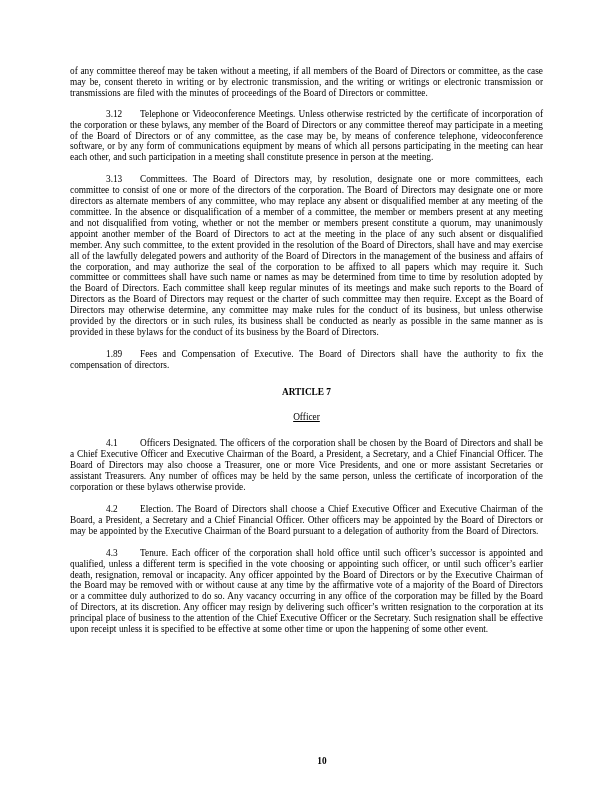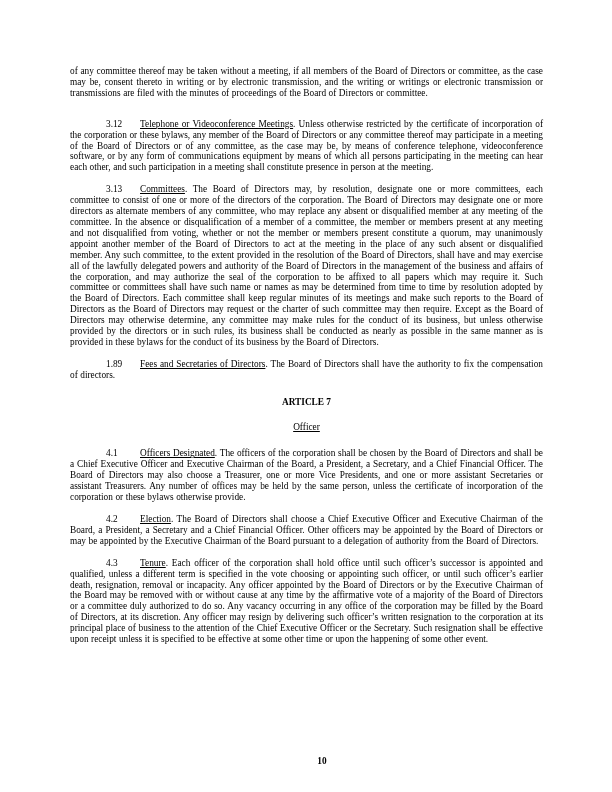--- a/index.html
+++ b/index.html
@@ -18,28 +18,28 @@
     padding: 66px 69px 0 70px;
     box-sizing: border-box;
   }
   p.para {
     margin: 0 0 11px 0;
     font-size: 9.3px;
     line-height: 10.9px;
     text-align: justify;
     word-spacing: 0.2px;
   }
-  p.intro { margin-bottom: 20px; }
+  p.intro { margin-bottom: 10px; }
   p.section { text-indent: 36px; }
   .num {
     display: inline-block;
     min-width: 34px;
     text-indent: 0;
   }
-  .head { text-decoration: underline; }
+  .head { }
   p.article-title {
     margin: 16px 0 14px 0;
     font-size: 9.3px;
     line-height: 10.9px;
     text-align: center;
     font-weight: bold;
   }
   p.article-subtitle {
     margin: 0 0 16px 0;
     font-size: 9.3px;
@@ -61,21 +61,21 @@
 <body>
 
 <div class="page">
 
   <p class="para intro"><span>of any committee thereof may be taken without a meeting, if all members of the Board of Directors or committee, as the case may be, consent thereto in writing or by electronic transmission, and the writing or writings or electronic transmission or transmissions are filed with the minutes of proceedings of the Board of Directors or committee.</span></p>
 
   <p class="para section"><span class="num">3.12</span><span class="head">Telephone or Videoconference Meetings</span><span>. Unless otherwise restricted by the certificate of incorporation of the corporation or these bylaws, any member of the Board of Directors or any committee thereof may participate in a meeting of the Board of Directors or of any committee, as the case may be, by means of conference telephone, videoconference software, or by any form of communications equipment by means of which all persons participating in the meeting can hear each other, and such participation in a meeting shall constitute presence in person at the meeting.</span></p>
 
   <p class="para section"><span class="num">3.13</span><span class="head">Committees</span><span>. The Board of Directors may, by resolution, designate one or more committees, each committee to consist of one or more of the directors of the corporation. The Board of Directors may designate one or more directors as alternate members of any committee, who may replace any absent or disqualified member at any meeting of the committee. In the absence or disqualification of a member of a committee, the member or members present at any meeting and not disqualified from voting, whether or not the member or members present constitute a quorum, may unanimously appoint another member of the Board of Directors to act at the meeting in the place of any such absent or disqualified member. Any such committee, to the extent provided in the resolution of the Board of Directors, shall have and may exercise all of the lawfully delegated powers and authority of the Board of Directors in the management of the business and affairs of the corporation, and may authorize the seal of the corporation to be affixed to all papers which may require it. Such committee or committees shall have such name or names as may be determined from time to time by resolution adopted by the Board of Directors. Each committee shall keep regular minutes of its meetings and make such reports to the Board of Directors as the Board of Directors may request or the charter of such committee may then require. Except as the Board of Directors may otherwise determine, any committee may make rules for the conduct of its business, but unless otherwise provided by the directors or in such rules, its business shall be conducted as nearly as possible in the same manner as is provided in these bylaws for the conduct of its business by the Board of Directors.</span></p>
 
-  <p class="para section"><span class="num">1.89</span><span class="head">Fees and Secretaries of Directors</span><span>. The Board of Directors shall have the authority to fix the compensation of directors.</span></p>
+  <p class="para section"><span class="num">1.89</span><span class="head">Fees and Compensation of Executive</span><span>. The Board of Directors shall have the authority to fix the compensation of directors.</span></p>
 
   <p class="article-title">ARTICLE 7</p>
 
   <p class="article-subtitle">Officer</p>
 
   <p class="para section"><span class="num">4.1</span><span class="head">Officers Designated</span><span>. The officers of the corporation shall be chosen by the Board of Directors and shall be a Chief Executive Officer and Executive Chairman of the Board, a President, a Secretary, and a Chief Financial Officer. The Board of Directors may also choose a Treasurer, one or more Vice Presidents, and one or more assistant Secretaries or assistant Treasurers. Any number of offices may be held by the same person, unless the certificate of incorporation of the corporation or these bylaws otherwise provide.</span></p>
 
   <p class="para section"><span class="num">4.2</span><span class="head">Election</span><span>. The Board of Directors shall choose a Chief Executive Officer and Executive Chairman of the Board, a President, a Secretary and a Chief Financial Officer. Other officers may be appointed by the Board of Directors or may be appointed by the Executive Chairman of the Board pursuant to a delegation of authority from the Board of Directors.</span></p>
 
   <p class="para section"><span class="num">4.3</span><span class="head">Tenure</span><span>. Each officer of the corporation shall hold office until such officer’s successor is appointed and qualified, unless a different term is specified in the vote choosing or appointing such officer, or until such officer’s earlier death, resignation, removal or incapacity. Any officer appointed by the Board of Directors or by the Executive Chairman of the Board may be removed with or without cause at any time by the affirmative vote of a majority of the Board of Directors or a committee duly authorized to do so. Any vacancy occurring in any office of the corporation may be filled by the Board of Directors, at its discretion. Any officer may resign by delivering such officer’s written resignation to the corporation at its principal place of business to the attention of the Chief Executive Officer or the Secretary. Such resignation shall be effective upon receipt unless it is specified to be effective at some other time or upon the happening of some other event.</span></p>

